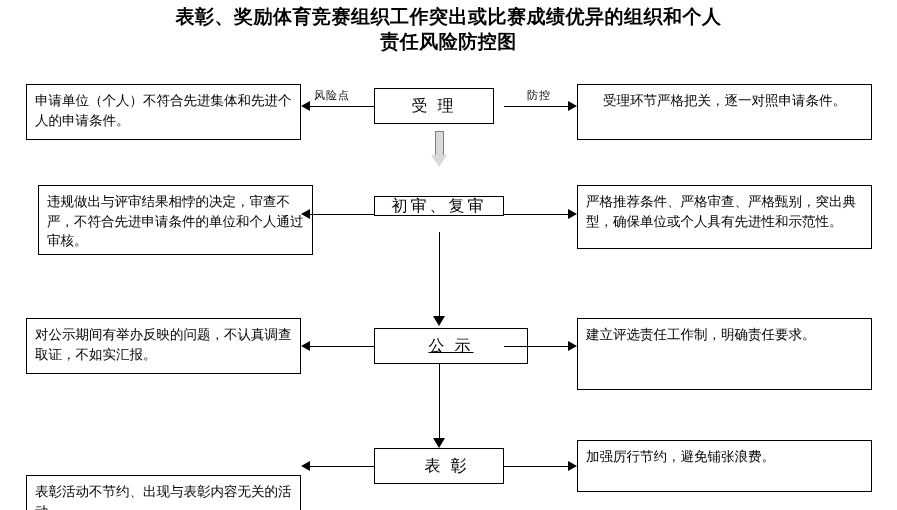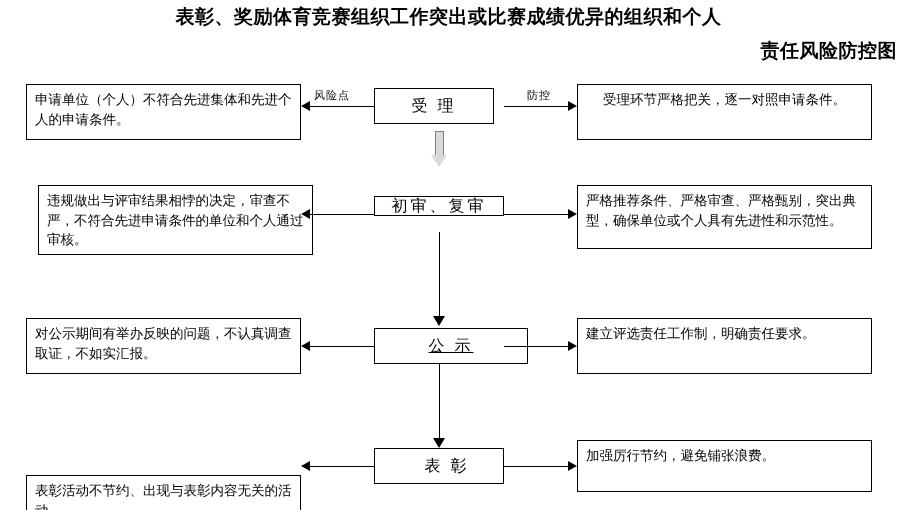--- a/index.html
+++ b/index.html
@@ -12,34 +12,33 @@
     overflow:hidden;
   }
   .title{
     position:absolute;left:0;right:0;
     text-align:center;
     font-size:19px;
     font-weight:bold;
     letter-spacing:0.5px;
   }
   #title-line1{top:4px;}
-  #title-line2{top:38px;text-align:right;}
+  #title-line2{top:29px;}
 
   .box{
     position:absolute;
     border:1px solid #000;
     box-sizing:border-box;
     background:#fff;
     font-size:13.5px;
     line-height:1.45;
   }
   .side-box{
     padding:6px 8px 21px 8px;
     text-align:left;
-    font-family:Liberation Mono, monospace;
   }
   .center-box{
     display:flex;
     align-items:center;
     justify-content:center;
     font-size:16px;
     letter-spacing:3px;
   }
   .hdr{
     position:absolute;
@@ -132,21 +131,21 @@
 <div class="arrow-left" style="left:301px;top:209px;"></div>
 
 <div class="hline" style="left:504px;top:214px;width:64px;"></div>
 <div class="arrow-right" style="left:568px;top:209px;"></div>
 
 <div class="vline" style="left:439px;top:232px;height:86px;"></div>
 <div class="arrow-down" style="left:433px;top:316px;"></div>
 
 <div class="box side-box" style="left:26px;top:318px;width:275px;height:56px;">对公示期间有举办反映的问题，不认真调查取证，不如实汇报。</div>
 <div class="box center-box" style="left:374px;top:328px;width:154px;height:36px;text-decoration:underline;">公 示</div>
-<div class="box side-box" style="left:577px;top:318px;width:295px;height:56px;">建立评选责任工作制，明确责任要求。</div>
+<div class="box side-box" style="left:577px;top:318px;width:295px;height:72px;">建立评选责任工作制，明确责任要求。</div>
 
 <div class="hline" style="left:310px;top:346px;width:64px;"></div>
 <div class="arrow-left" style="left:301px;top:341px;"></div>
 
 <div class="hline" style="left:504px;top:346px;width:64px;"></div>
 <div class="arrow-right" style="left:568px;top:341px;"></div>
 
 <div class="vline" style="left:439px;top:364px;height:76px;"></div>
 <div class="arrow-down" style="left:433px;top:438px;"></div>
 

